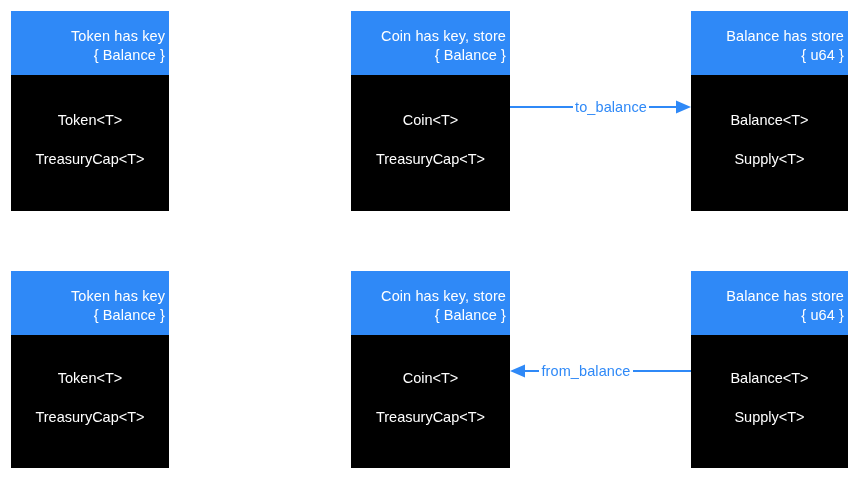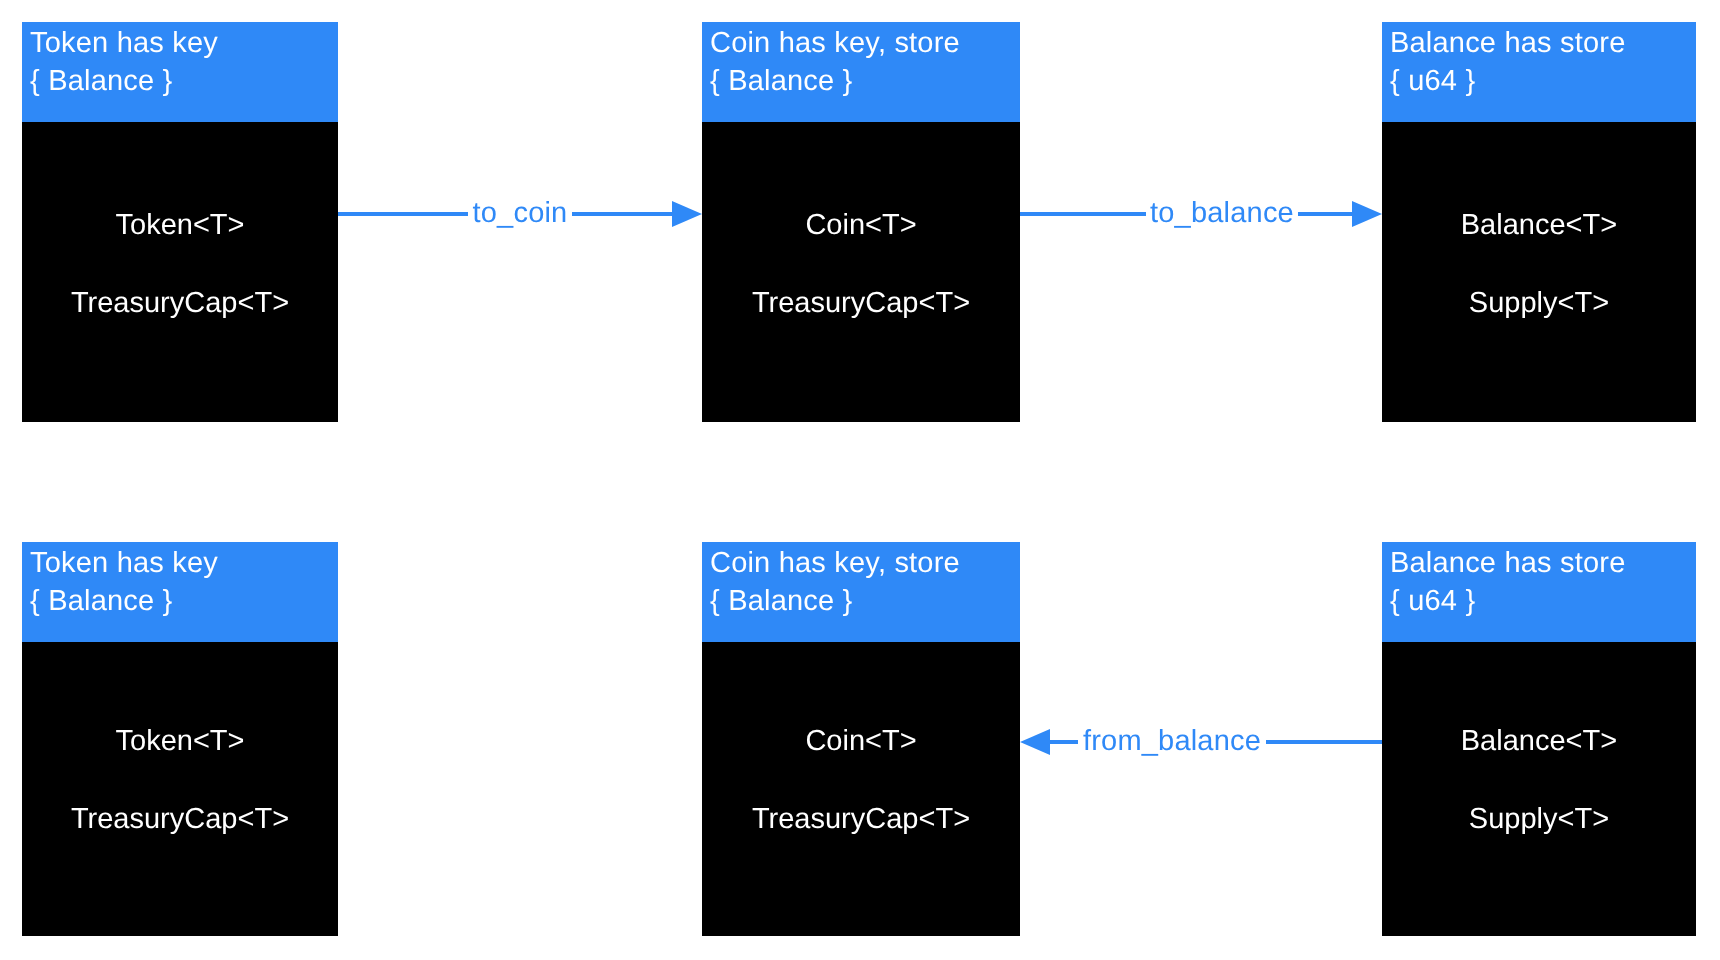--- a/index.html
+++ b/index.html
@@ -25,22 +25,22 @@
     box-sizing: border-box;
     background: #000000;
     display: flex;
     flex-direction: column;
   }
   .node-header {
     background: #2f89f7;
     color: #ffffff;
     font-size: 14.5px;
     line-height: 19px;
-    text-align: left;
-    padding: 2px 4px 10px 4px;
+    text-align: right;
+    padding: 16px 4px 10px 4px;
     box-sizing: border-box;
     white-space: pre-line;
     letter-spacing: 0.1px;
   }
   .node-body {
     flex: 1;
     background: #000000;
     color: #ffffff;
     display: flex;
     flex-direction: column;
@@ -89,27 +89,20 @@
 
   <div class="node" style="left:11px; top:11px; width:158px; height:200px;">
     <div class="node-header">Token has key
 { Balance }</div>
     <div class="node-body">
       <div class="row">Token&lt;T&gt;</div>
       <div class="row">TreasuryCap&lt;T&gt;</div>
     </div>
   </div>
 
-  <div class="edge" style="left:169px; top:94px; width:182px;">
-    <svg width="182" height="26" viewBox="0 0 182 26" aria-hidden="true">
-      <line x1="0" y1="13" x2="172" y2="13" stroke="#2f89f7" stroke-width="2"></line>
-      <polygon points="182,13 167,6.5 167,19.5" fill="#2f89f7"></polygon>
-    </svg>
-    <span class="edge-label">to_coin</span>
-  </div>
 
   <div class="node" style="left:351px; top:11px; width:159px; height:200px;">
     <div class="node-header">Coin has key, store
 { Balance }</div>
     <div class="node-body">
       <div class="row">Coin&lt;T&gt;</div>
       <div class="row">TreasuryCap&lt;T&gt;</div>
     </div>
   </div>
 

